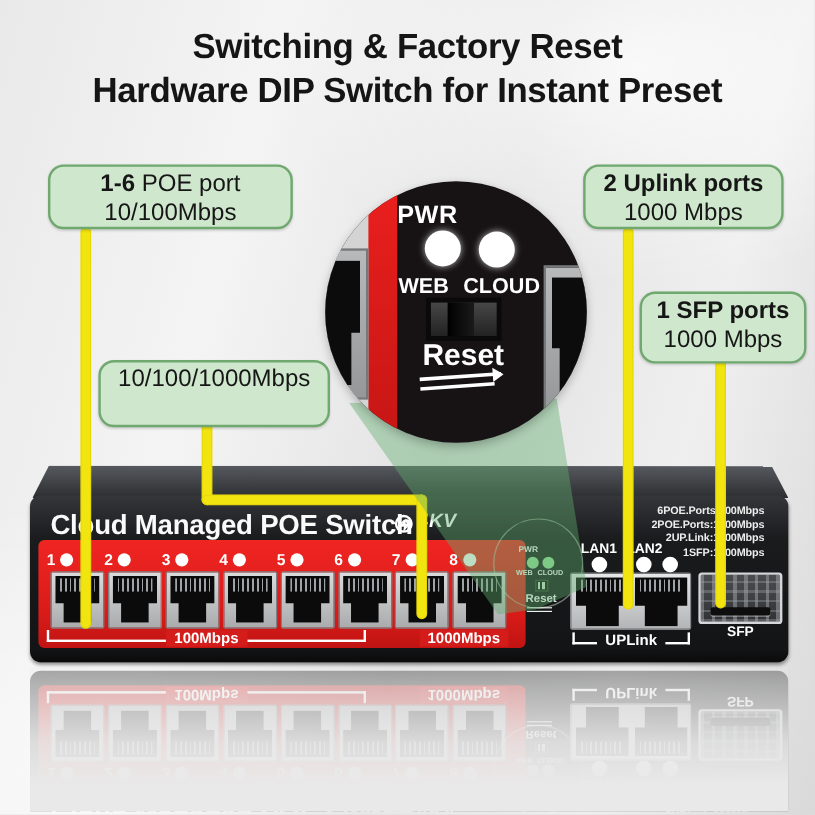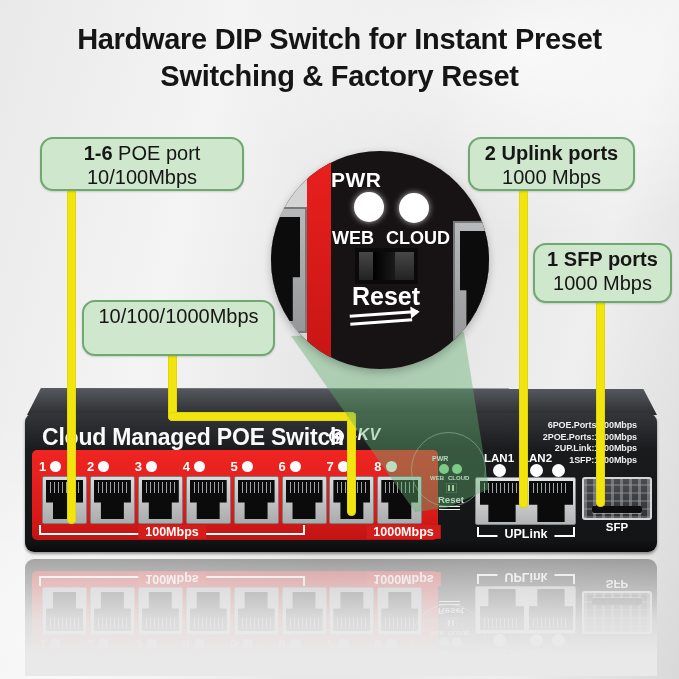--- a/index.html
+++ b/index.html
@@ -14,21 +14,21 @@
   }
   
   .title { position:absolute; top:21px; left:0; width:679px; text-align:center;
     font-size:29px; font-weight:bold; color:#151515; line-height:37px; letter-spacing:-.3px; }
   
   .callout { position:absolute; background:#cfe7cd; border:2px solid #6fa96f; border-radius:13px;
     text-align:center; color:#161616; font-size:20px; line-height:24px; padding-top:2px; z-index:6;
     box-shadow:0 1px 2px rgba(0,0,0,.15); }
   .callout b { font-weight:bold; }
   .co1 { left:40px;  top:137px; width:204px; height:54px; }
-  .co2 { left:468px; top:137px; width:167px; height:54px; }
+  .co2 { left:486px; top:137px; width:167px; height:54px; }
   .co3 { left:533px; top:243px; width:139px; height:60px; }
   .co4 { left:82px;  top:300px; width:193px; height:56px; }
   
   .yline { position:absolute; background:#f2e40e; z-index:3; box-shadow:inset 0 0 0 1px rgba(190,170,0,.25); }
   .yv { width:9px; border-radius:5px; }
   .yh { height:9px; border-radius:5px; }
   .l1  { left:67px;  top:189px; height:335px; }
   .l2a { left:168px; top:352px; height:69px; }
   .l2h { left:168px; top:412px; width:188px; }
   .l2b { left:347px; top:412px; height:104px; }
@@ -79,21 +79,21 @@
   .rjport { position:absolute; top:63px; width:45px; height:48px; border-radius:2px;
     background:linear-gradient(#dadbdd,#aaabad); border:1px solid #7e7f82; }
   .rjport .plug { position:absolute; left:3px; right:3px; top:3px; bottom:4px; background:#0b0b0c;
     clip-path:polygon(0 0,100% 0,100% 58%,81% 58%,81% 100%,19% 100%,19% 58%,0 58%); }
   .rjport .pins { position:absolute; left:7px; right:7px; top:5px; height:11px;
     background:repeating-linear-gradient(90deg, #9fa3a8 0 1.5px, transparent 1.5px 4px); }
   .bracket { position:absolute; height:10px; border-left:2px solid #fff; border-right:2px solid #fff; border-bottom:2px solid #fff; }
   .bracket .blabel { position:absolute; left:50%; top:100%; transform:translate(-50%,-58%); white-space:nowrap;
     color:#fff; font-size:12.5px; font-weight:bold; padding:0 7px; background:#d41c1a; }
   .bk100  { left:14px;  top:112px; width:266px; }
-  .bk1000 { left:343px; top:112px; width:71px; }
+  .bk1000 { left:326px; top:112px; width:71px; }
   .bkup   { left:452px; top:114px; width:98px;padding-left:20px; }
   .bkup .blabel { background:#141517; }
   
   .minicircle { position:absolute; left:386px; top:19px; width:75px; height:75px; border-radius:50%;
     border:1.5px solid rgba(200,228,204,.5); }
   .mc { position:absolute; color:#f2f2f2; font-weight:bold; }
   .mc-pwr { left:407px; top:42px; font-size:7px; }
   .mcled { position:absolute; width:10px; height:10px; border-radius:50%; background:#96dc99; }
   .mcled1 { left:414px; top:51px; } .mcled2 { left:427px; top:51px; }
   .mc-web { left:405px; top:62px; font-size:6px; }
@@ -131,22 +131,22 @@
     filter:blur(.6px); box-shadow:none; }
   .reflection::after { content:""; position:absolute; inset:0; z-index:9;
     background:linear-gradient(rgba(232,232,232,.25), rgba(233,233,233,.85) 52%, #e9e9e9 82%); }
 </style>
 </head>
 <body>
 
 <div class="canvas">
 
   <div class="title">
+    <div>Switching &amp; Factory Reset</div>
     <div>Hardware DIP Switch for Instant Preset</div>
-    <div>Switching &amp; Factory Reset</div>
   </div>
 
   <div class="yline yv l1"></div>
   <div class="yline yv l2a"></div>
   <div class="yline yh l2h"></div>
   <div class="yline yv l2b"></div>
   <div class="yline yv l3"></div>
   <div class="yline yv l4"></div>
 
   <div class="sw-top"></div>

